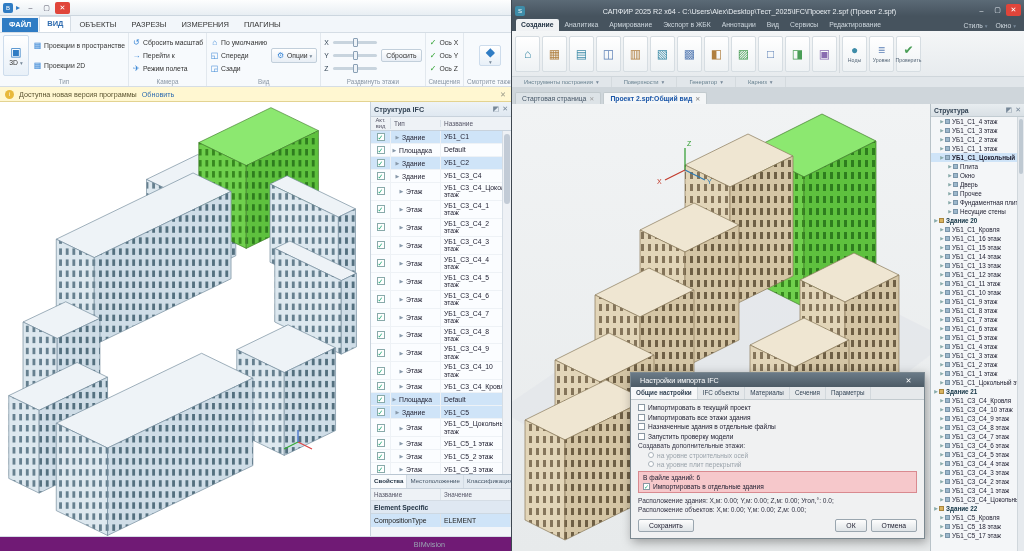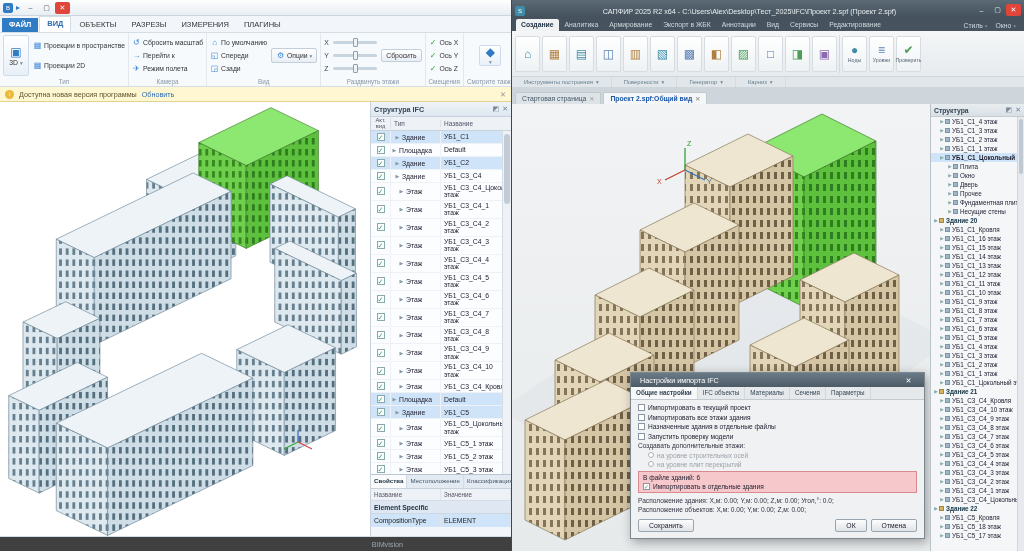--- a/index.html
+++ b/index.html
@@ -63,21 +63,21 @@
 .vscroll{position:absolute;right:0;top:0;bottom:0;width:9px;background:#eef1f5;border-left:1px solid #d5dde5}
 .vthumb{position:absolute;left:1px;right:1px;top:3px;height:70px;background:#c2cbd6;border-radius:3px}
 .lprops{height:62px;border-top:1px solid #b9c6d2;display:flex;flex-direction:column;background:#f2f5f9;flex:0 0 auto}
 .ptabs{display:flex;height:14px;font-size:6.2px;background:#e3eaf1;border-bottom:1px solid #c8d2dc}
 .ptab{padding:2px 3px;border-right:1px solid #d2dbe4;color:#456;white-space:nowrap}
 .ptab.act{background:#f9fbfd;font-weight:bold;color:#234}
 .pcols{display:flex;height:12px;font-size:6.3px;background:#eef2f6;border-bottom:1px solid #d5dde5;color:#556}
 .pc{flex:1;padding-left:3px;border-right:1px solid #dde4ea;display:flex;align-items:center}
 .pgroup{height:13px;background:#dfe8f2;font-size:6.8px;font-weight:bold;color:#234;padding-left:3px;display:flex;align-items:center;border-bottom:1px solid #cdd8e2}
 .prow{display:flex;height:13px;font-size:6.8px;background:#cfe4f8}
-.lstatus{height:15px;border-top:1px solid #d5dde5;background:#404040;display:flex;align-items:center;justify-content:flex-end;padding-right:108px;font-size:7.2px;color:#9aa7b3}
+.lstatus{height:15px;border-top:1px solid #d5dde5;background:#701a75;display:flex;align-items:center;justify-content:flex-end;padding-right:66px;font-size:7.2px;color:#9aa7b3}
 
 .rwin{width:512px;display:flex;flex-direction:column;background:#eceff1}
 .rtitle{height:16px;background:linear-gradient(#5b6a76,#46535e);color:#e8edf1;display:flex;align-items:flex-end;font-size:7.2px;padding:0 3px;gap:11px}
 .rtitle .tt{flex:1;text-align:center;white-space:nowrap;overflow:hidden;text-overflow:ellipsis}
 .rtitle .wbtn{color:#dde4ea}
 .rtitle .wbtn.close{background:#e0453a;color:#fff}
 .sapic{width:10px;height:10px;background:#3e8ca8;border-radius:2px;color:#fff;font-size:6px;display:flex;align-items:center;justify-content:center}
 .rtabs{height:15px;background:#46535e;display:flex;align-items:flex-end;padding:0 4px;gap:1px;font-size:6.8px;color:#cfd8df;overflow:hidden}
 .rtab{padding:2px 5px 3px;border-radius:2px 2px 0 0;white-space:nowrap}
 .rtab.act{background:#f0f2f4;color:#234;font-weight:bold}

